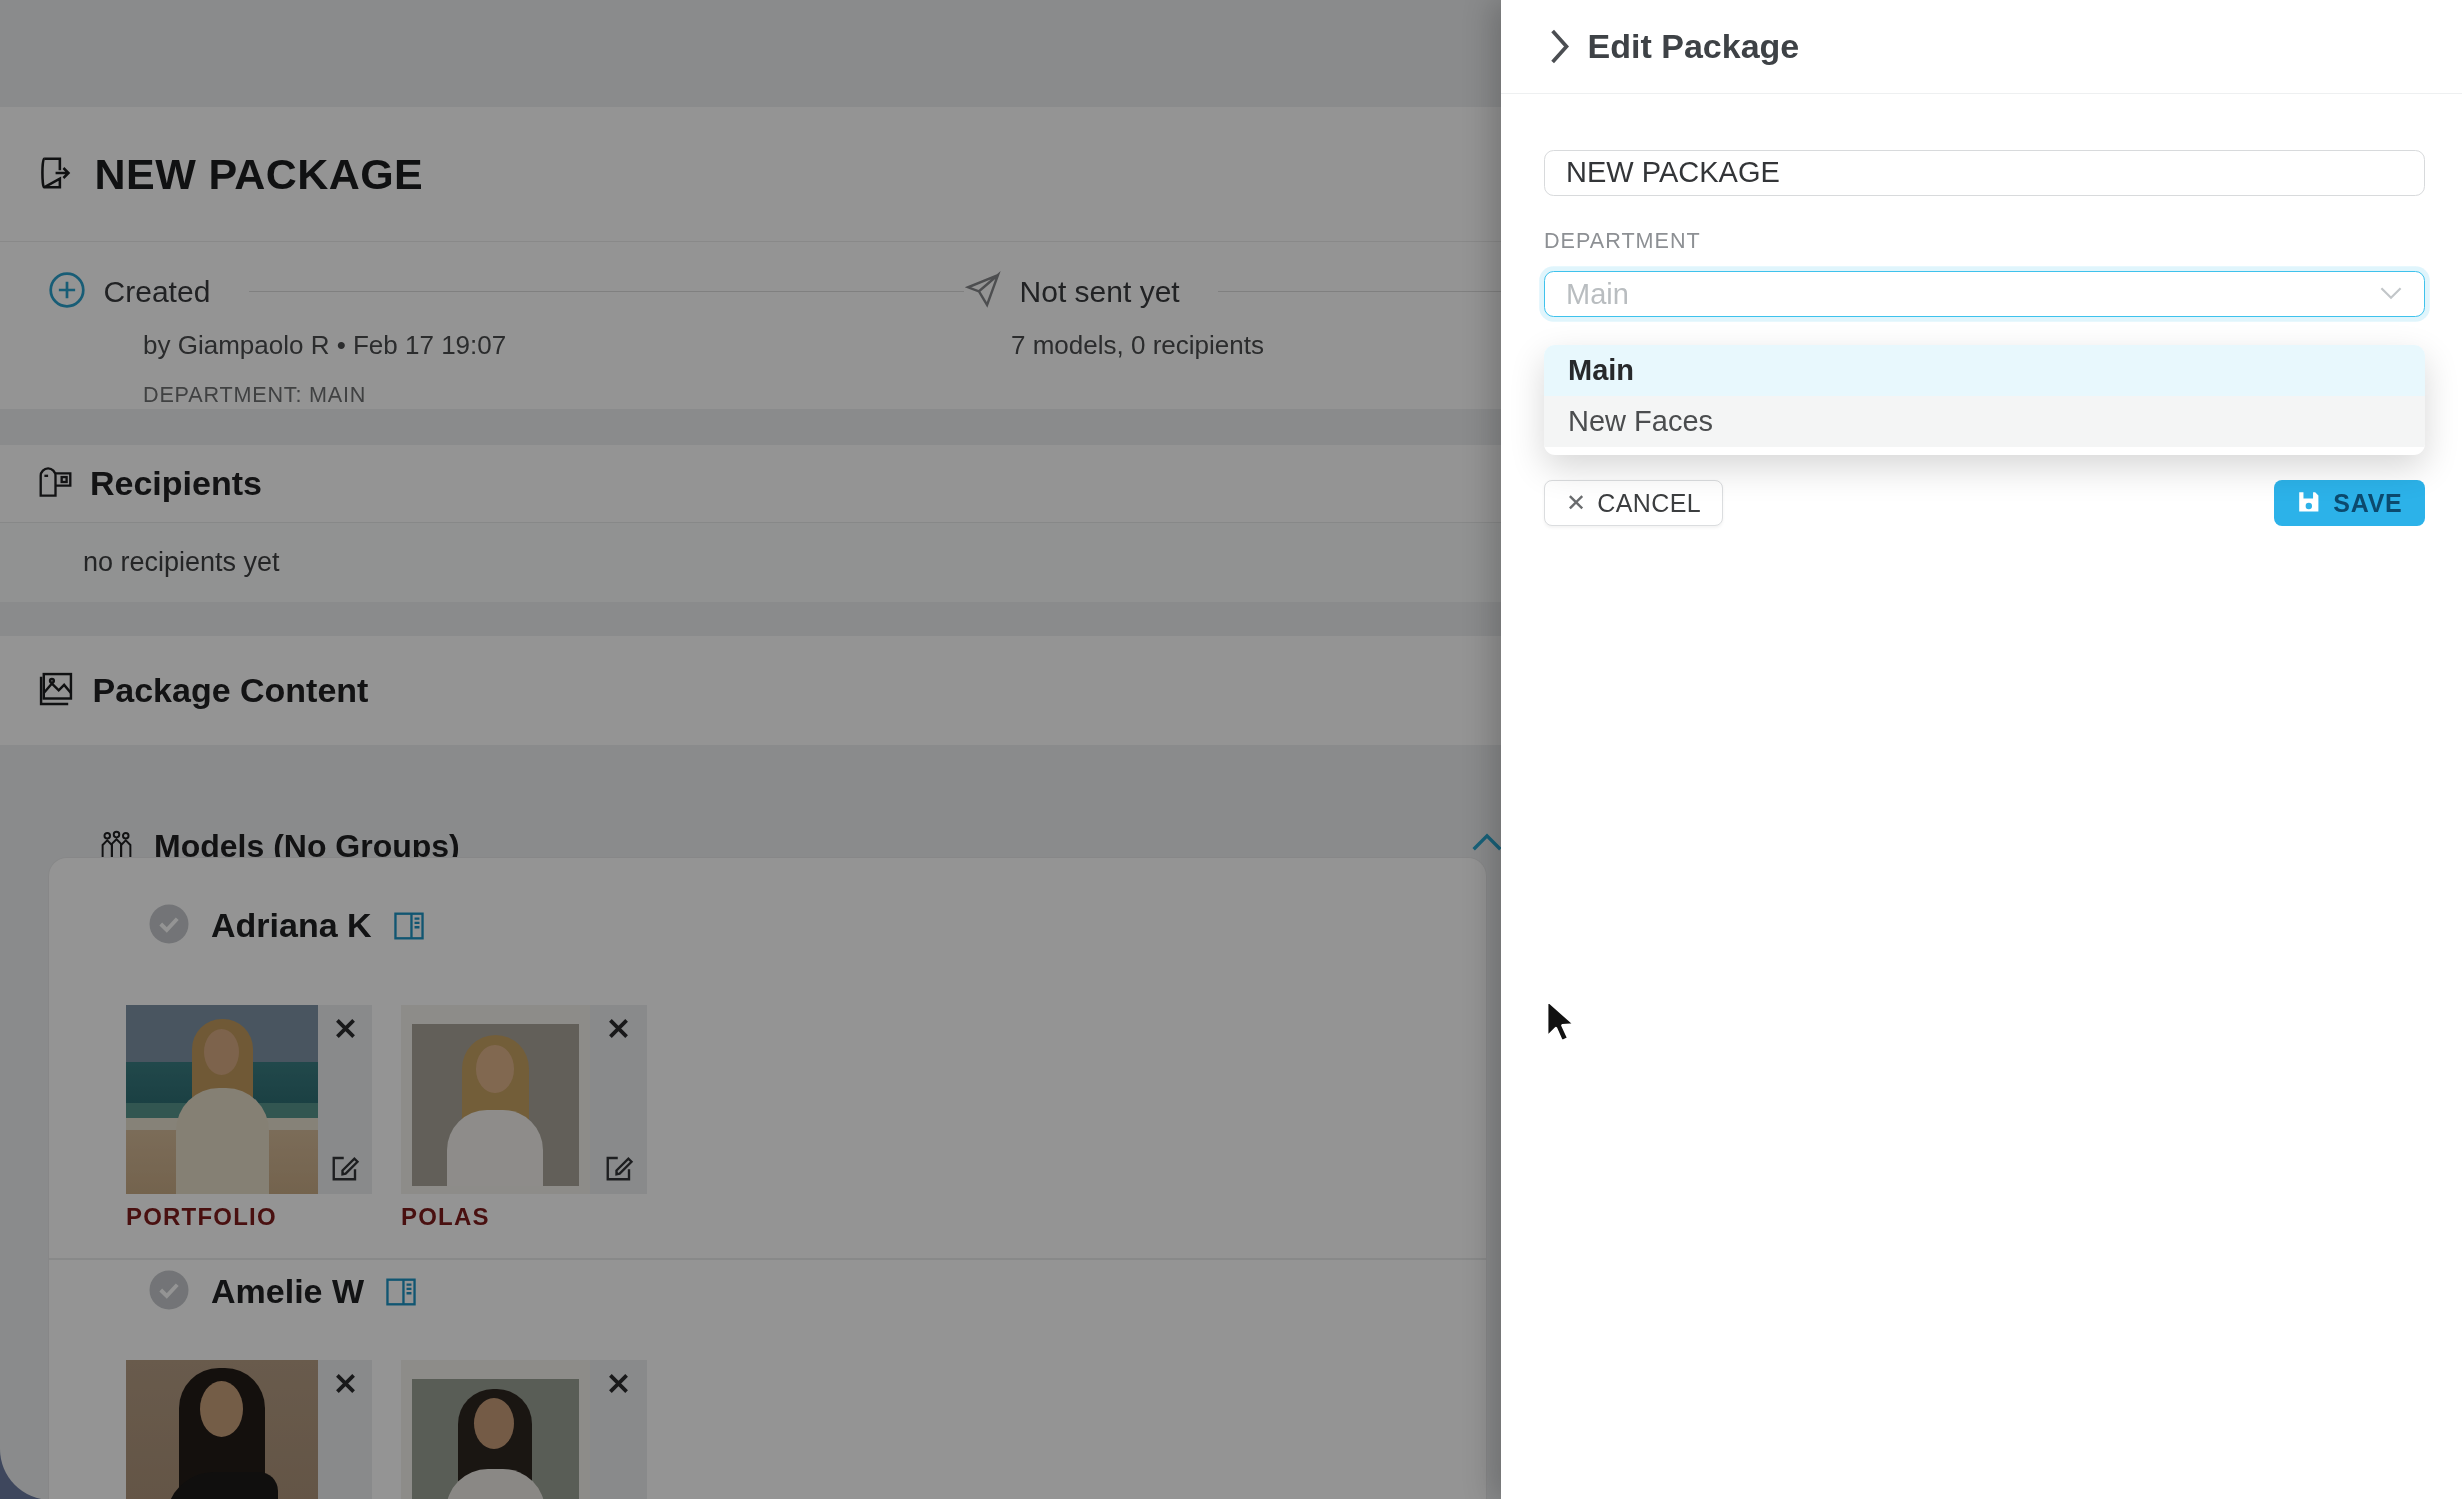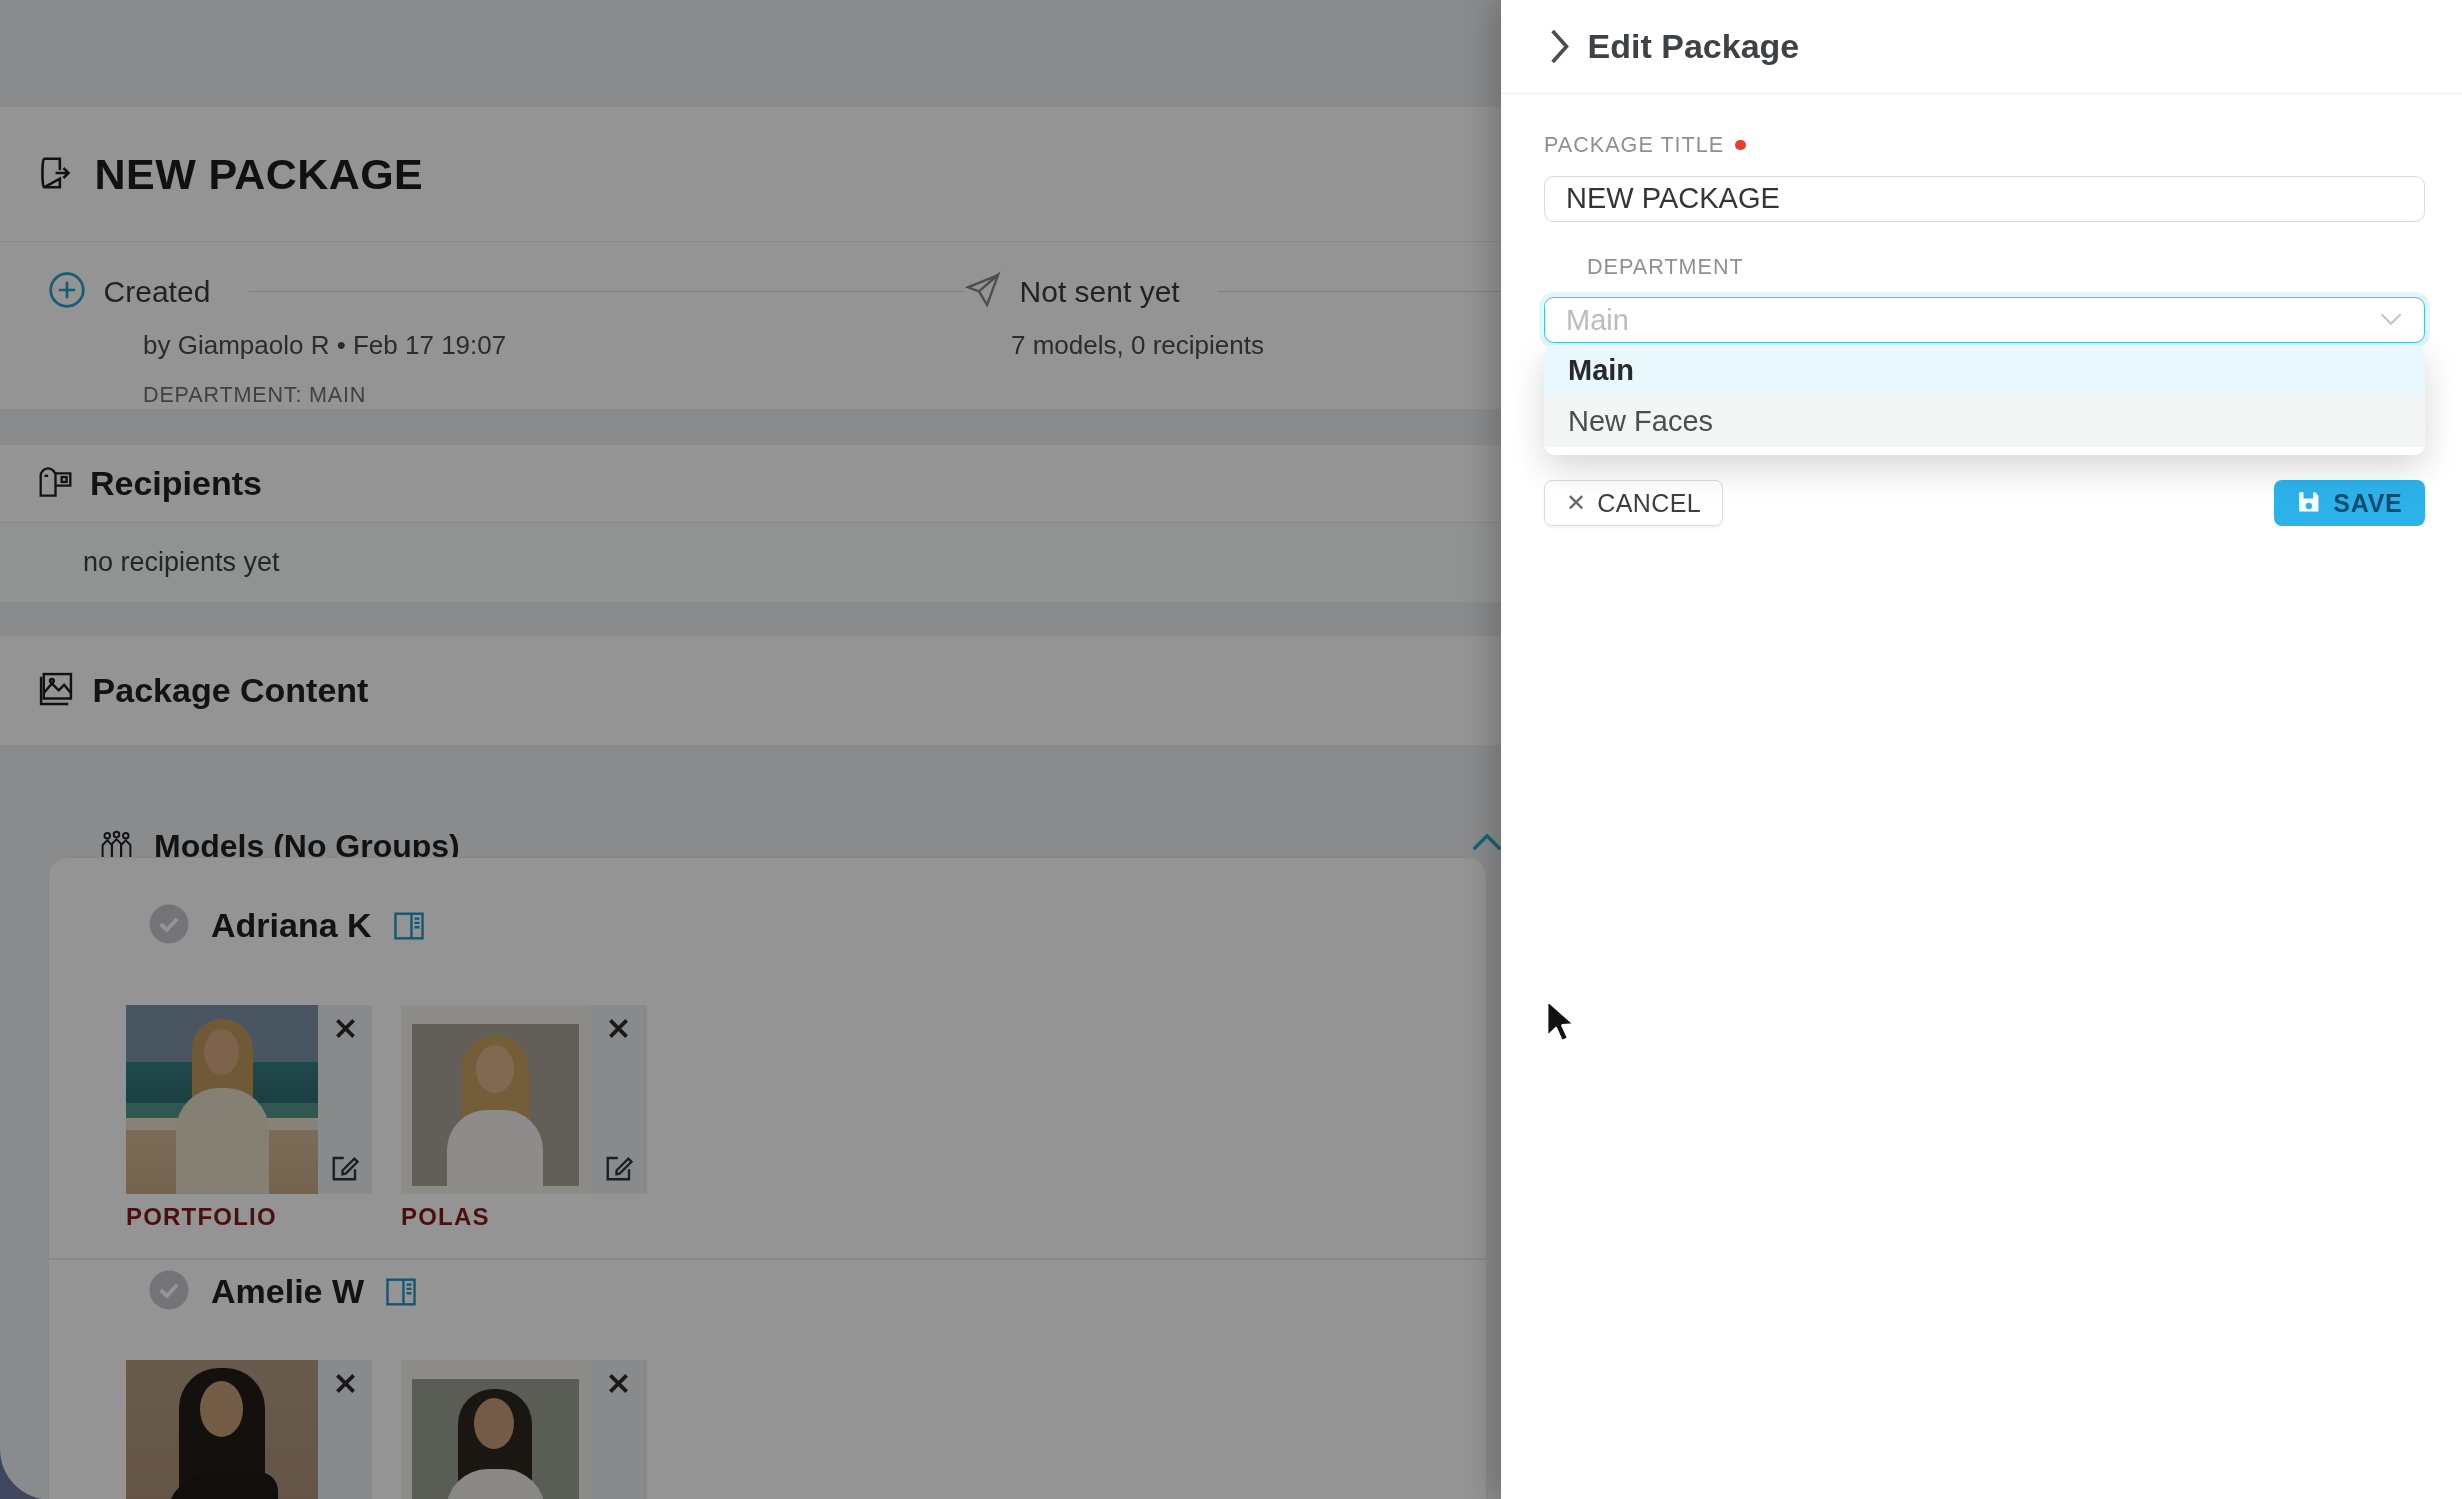--- a/index.html
+++ b/index.html
@@ -98,21 +98,21 @@
   .panel { position: absolute; left: 1501px; top: 0; width: 961px; height: 1500px; background: #fff;
            z-index: 60; box-shadow: -9.6px 0 29px rgba(0,0,0,0.20); }
   .panel-header { height: 94px; border-bottom: 1.6px solid #eef0f1; display: flex; align-items: center;
                   gap: 16px; padding-left: 45px; }
   .panel-title { font-size: 34px; font-weight: 700; color: #3e4246; }
   .panel-body { padding: 38px 37px 0 43px; position: relative; }
   .field-label { font-size: 21.6px; color: #8d9094; letter-spacing: 1px; display: flex; align-items: center; gap: 11.2px; }
   .req-dot { width: 10.4px; height: 10.4px; border-radius: 50%; background: #ee3b30; display: inline-block; }
   .text-input { width: 100%; height: 46px; margin-top: 17.6px; border: 1.6px solid #d8dadc; border-radius: 9.6px;
                 font-size: 29px; color: #333538; padding: 0 21px; font-family: "Liberation Sans", sans-serif; background: #fff; }
-  .dept-label { margin-top: 32px; margin-left: 43px; }
+  .dept-label { margin-top: 32px; }
   .select-box { position: relative; margin-top: 17.6px; height: 46px; border: 1.6px solid #3fc2ec; border-radius: 9.6px;
                 background: #fff; box-shadow: 0 0 0 4.8px rgba(63,194,236,0.16);
                 display: flex; align-items: center; padding: 0 21px; }
   .select-placeholder { font-size: 29px; color: #b9bdc0; flex: 1; }
   .dropdown { position: absolute; left: 43px; right: 37px; top: 345px; background: #fff; border-radius: 11.2px;
               box-shadow: 0 12.8px 35px rgba(0,0,0,0.16); overflow: hidden; padding-bottom: 8px; z-index: 5; }
   .dd-item { height: 51px; display: flex; align-items: center; padding-left: 24px; font-size: 29px; }
   .dd-item.selected { background: #e8f8fd; font-weight: 700; color: #27292b; }
   .dd-item.hovered  { background: #f4f5f5; color: #4b4d4f; }
   .panel-actions { position: absolute; left: 43px; right: 37px; top: 480px; display: flex; justify-content: space-between; }
@@ -354,24 +354,20 @@
   <div class="panel-header">
     <span class="icon-btn">
       <svg width="25.6" height="37" viewBox="0 0 16 24">
           <polyline points="4,2 13,12 4,22" fill="none" stroke="#4b4e52" stroke-width="2.4"></polyline>
         </svg>
     </span>
     <span class="panel-title">Edit Package</span>
   </div>
 
   <div class="panel-body">
-    <div class="field-label">
-      <span>PACKAGE TITLE</span>
-      <span class="req-dot"></span>
-    </div>
     <input class="text-input" type="text" value="NEW PACKAGE" style="">
 
     <div class="field-label dept-label">
       <span>DEPARTMENT</span>
     </div>
     <div class="select-box">
       <span class="select-placeholder">Main</span>
       <span>
         <svg width="24" height="16" viewBox="0 0 20 12">
             <polyline points="2,2 10,10 18,2" fill="none" stroke="#c2c6c9" stroke-width="1.8"></polyline>

